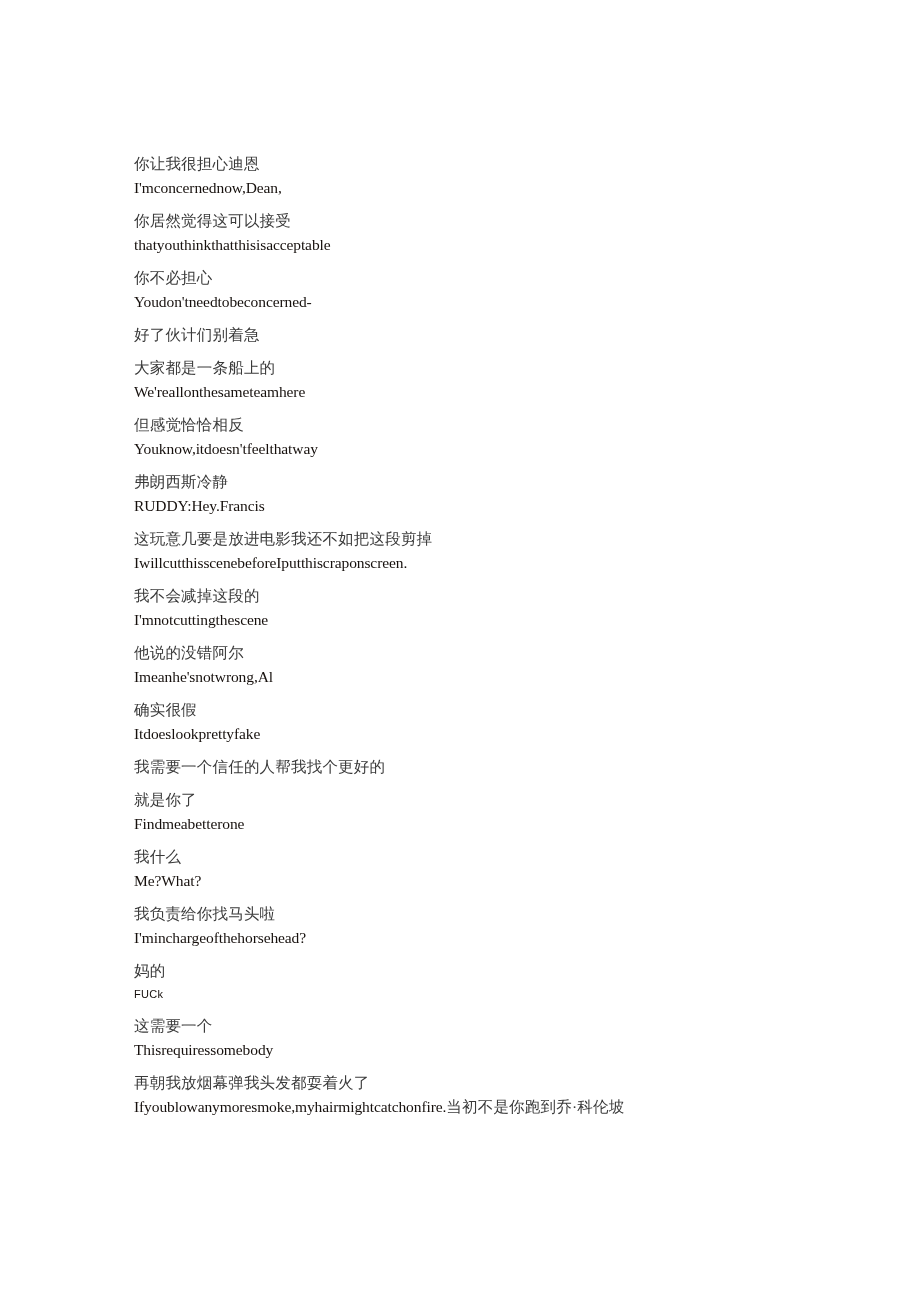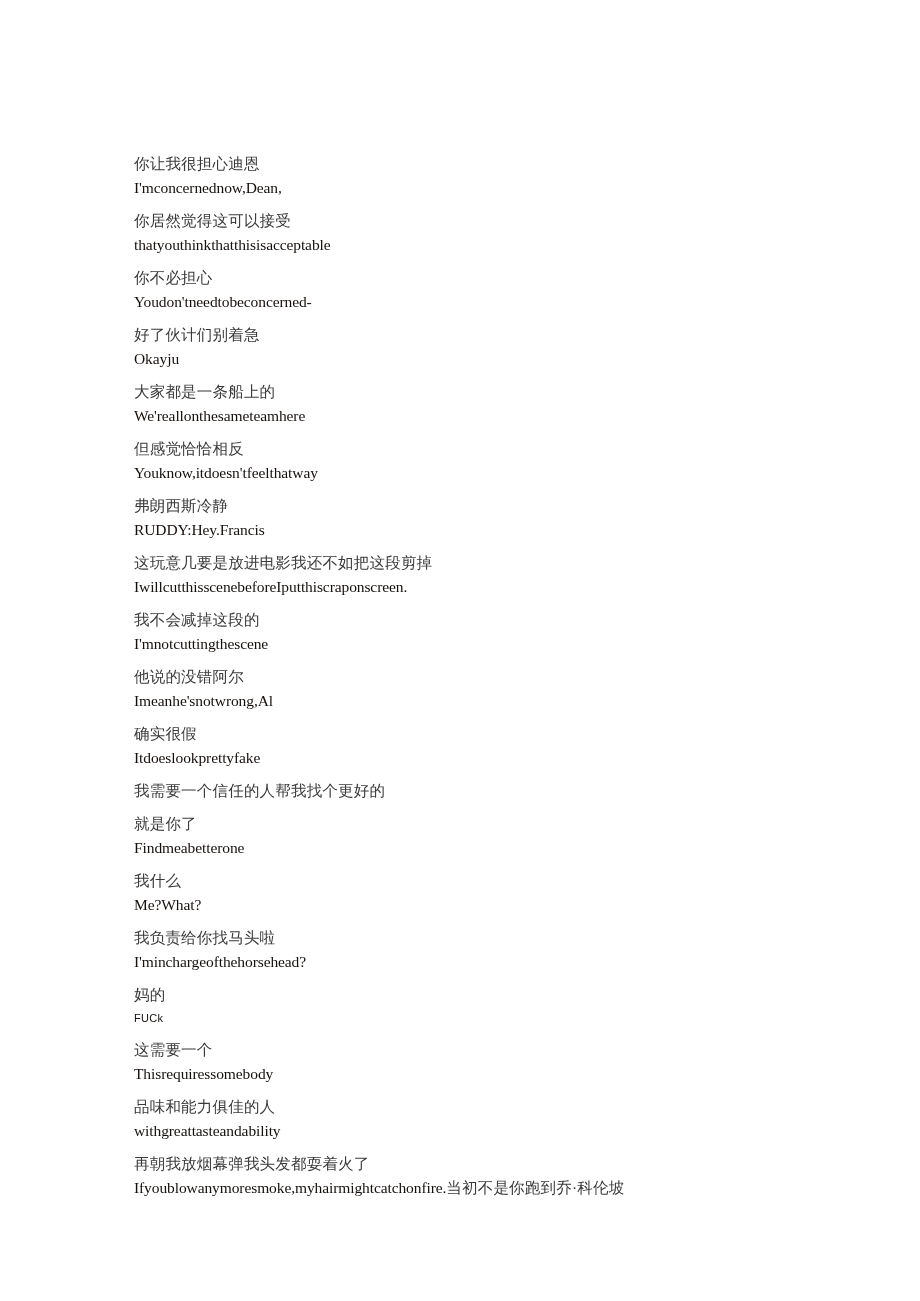--- a/index.html
+++ b/index.html
@@ -107,21 +107,20 @@
       <span class="line en">thatyouthinkthatthisisacceptable</span>
     </div>
 
     <div class="block">
       <span class="line zh">你不必担心</span>
       <span class="line en">Youdon'tneedtobeconcerned-</span>
     </div>
 
     <div class="block">
       <span class="line zh">好了伙计们别着急</span>
-      <span class="line en">Okayju</span>
     </div>
 
     <div class="block">
       <span class="line zh">大家都是一条船上的</span>
       <span class="line en">We'reallonthesameteamhere</span>
     </div>
 
     <div class="block">
       <span class="line zh">但感觉恰恰相反</span>
       <span class="line en">Youknow,itdoesn'tfeelthatway</span>
@@ -174,24 +173,20 @@
     <div class="block">
       <span class="line zh">妈的</span>
       <span class="line caption">FUCk</span>
     </div>
 
     <div class="block">
       <span class="line zh">这需要一个</span>
       <span class="line en">Thisrequiressomebody</span>
     </div>
 
-    <div class="block">
-      <span class="line zh">品味和能力俱佳的人</span>
-      <span class="line en">withgreattasteandability</span>
-    </div>
 
     <div class="block">
       <span class="line zh">再朝我放烟幕弹我头发都耍着火了</span>
       <span class="line mixed"><span class="run-en">Ifyoublowanymoresmoke,myhairmightcatchonfire.</span><span class="run-zh">当初不是你跑到</span><span class="run-zh">乔·科伦坡</span></span>
     </div>
 
   </div>
 </div>
 
 </body></html>

